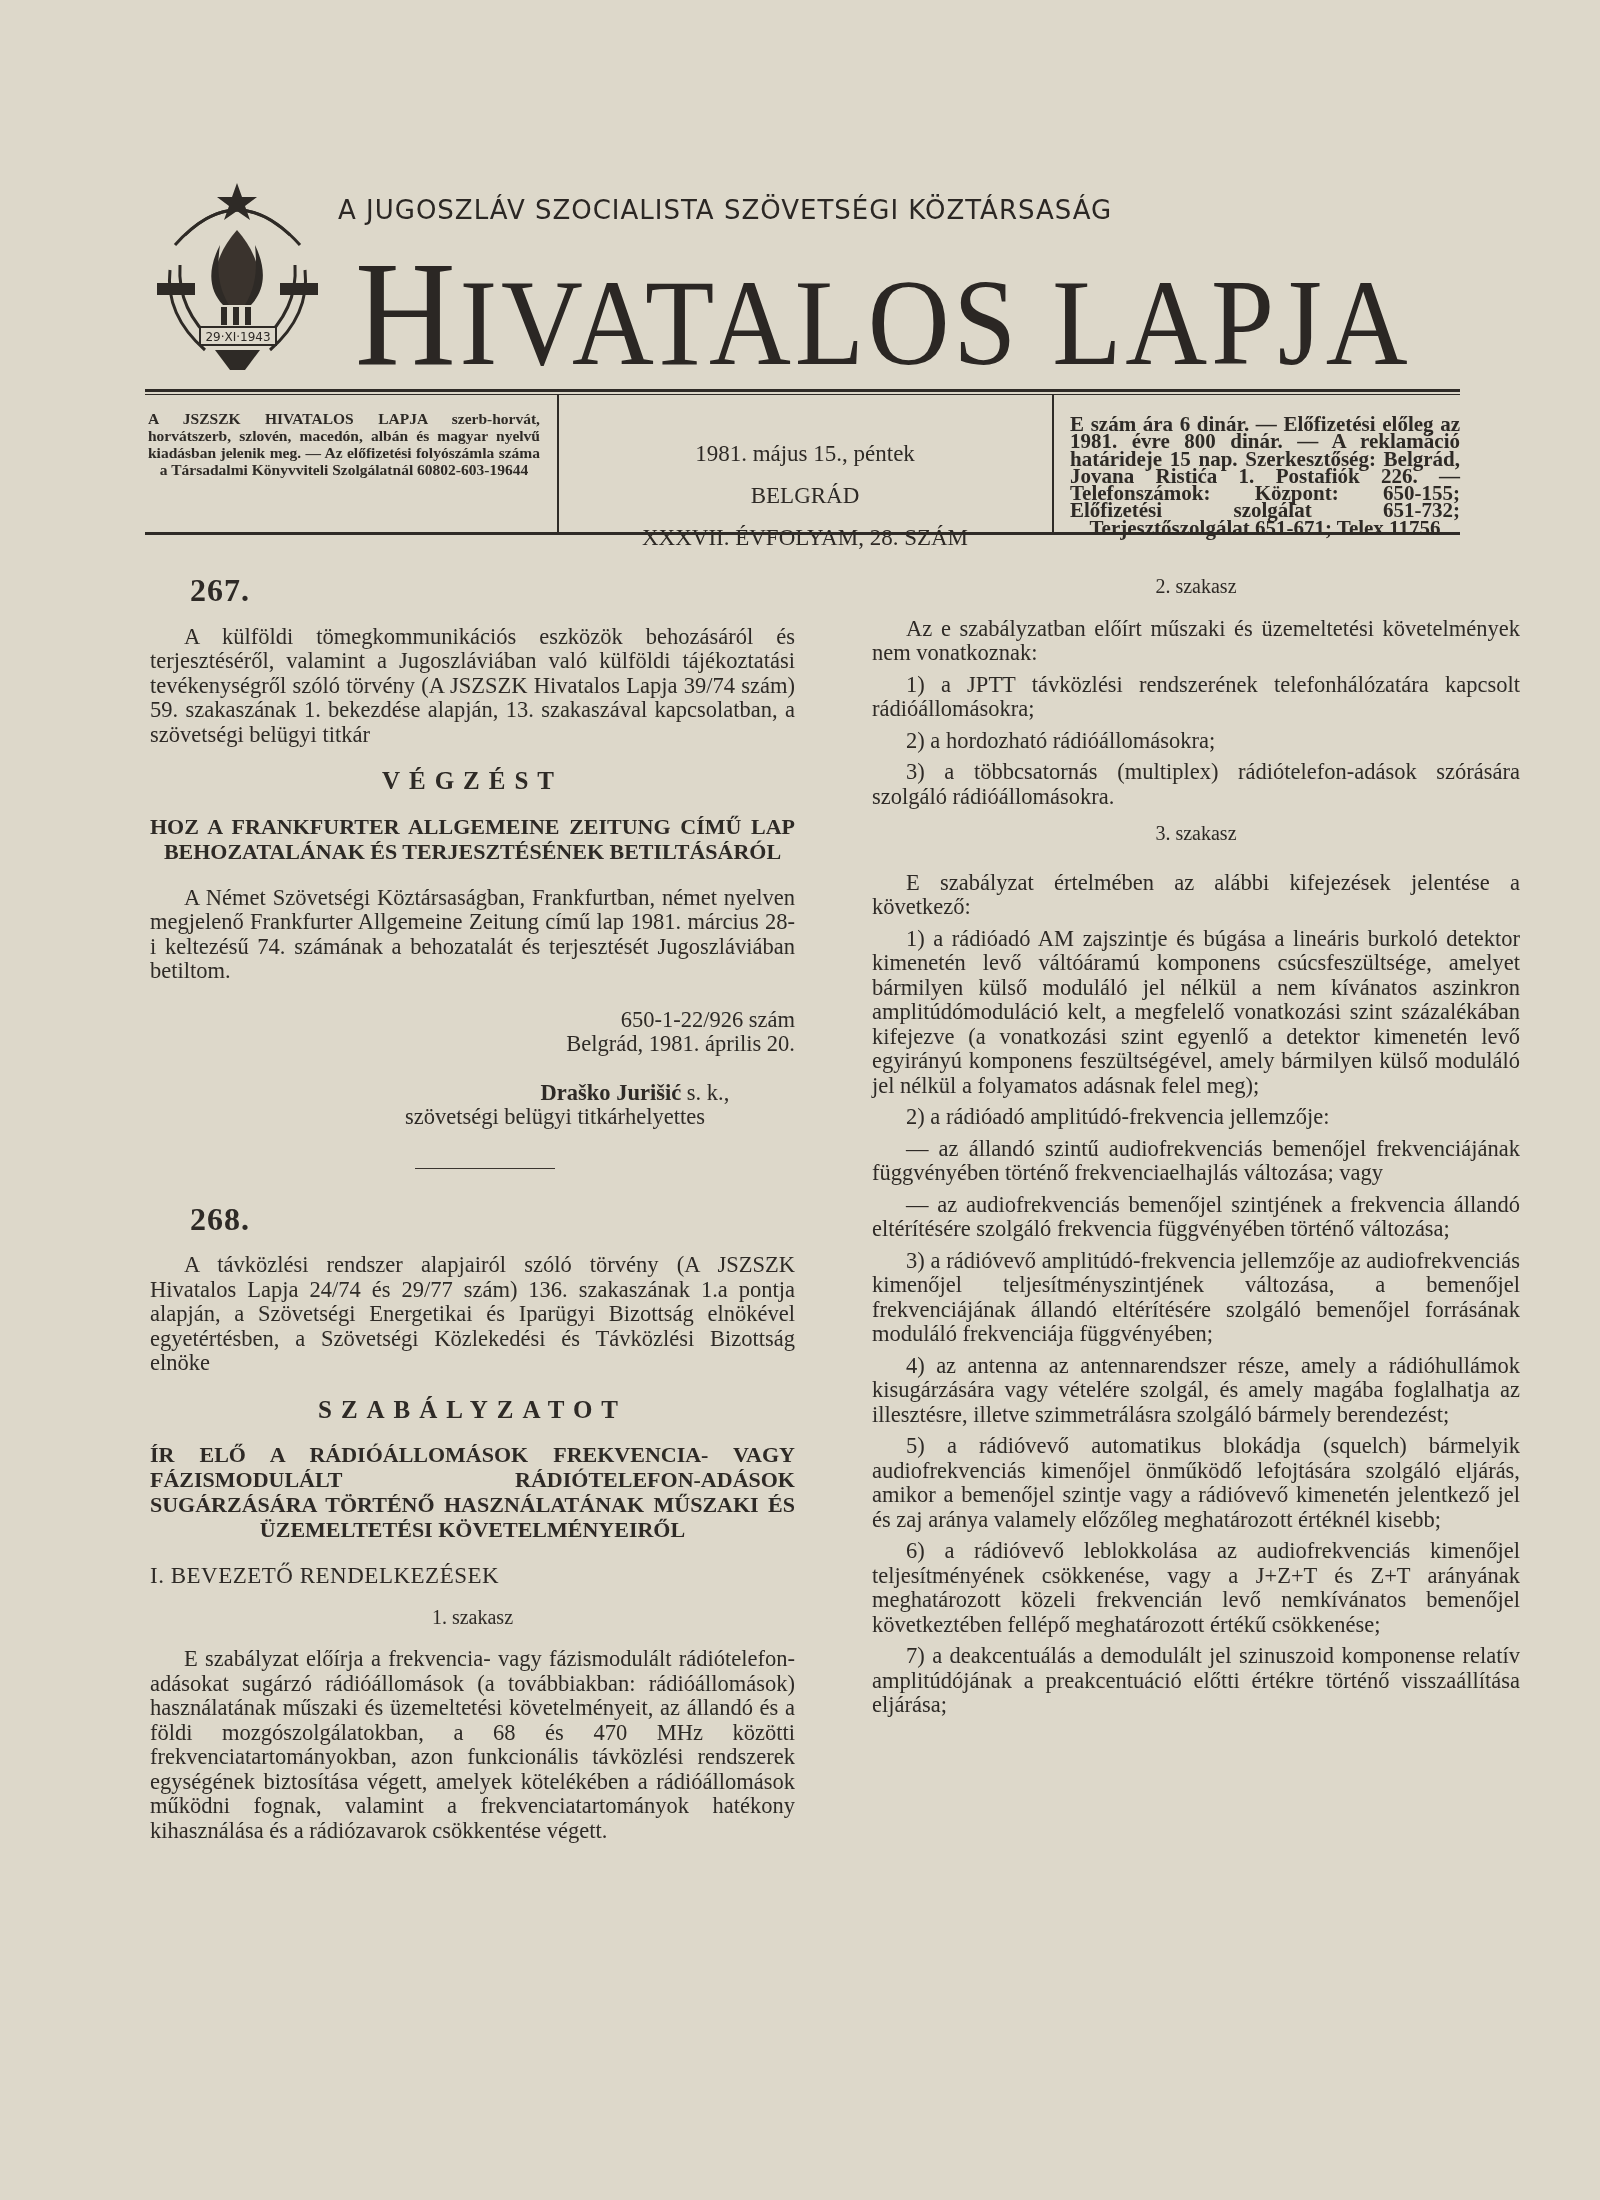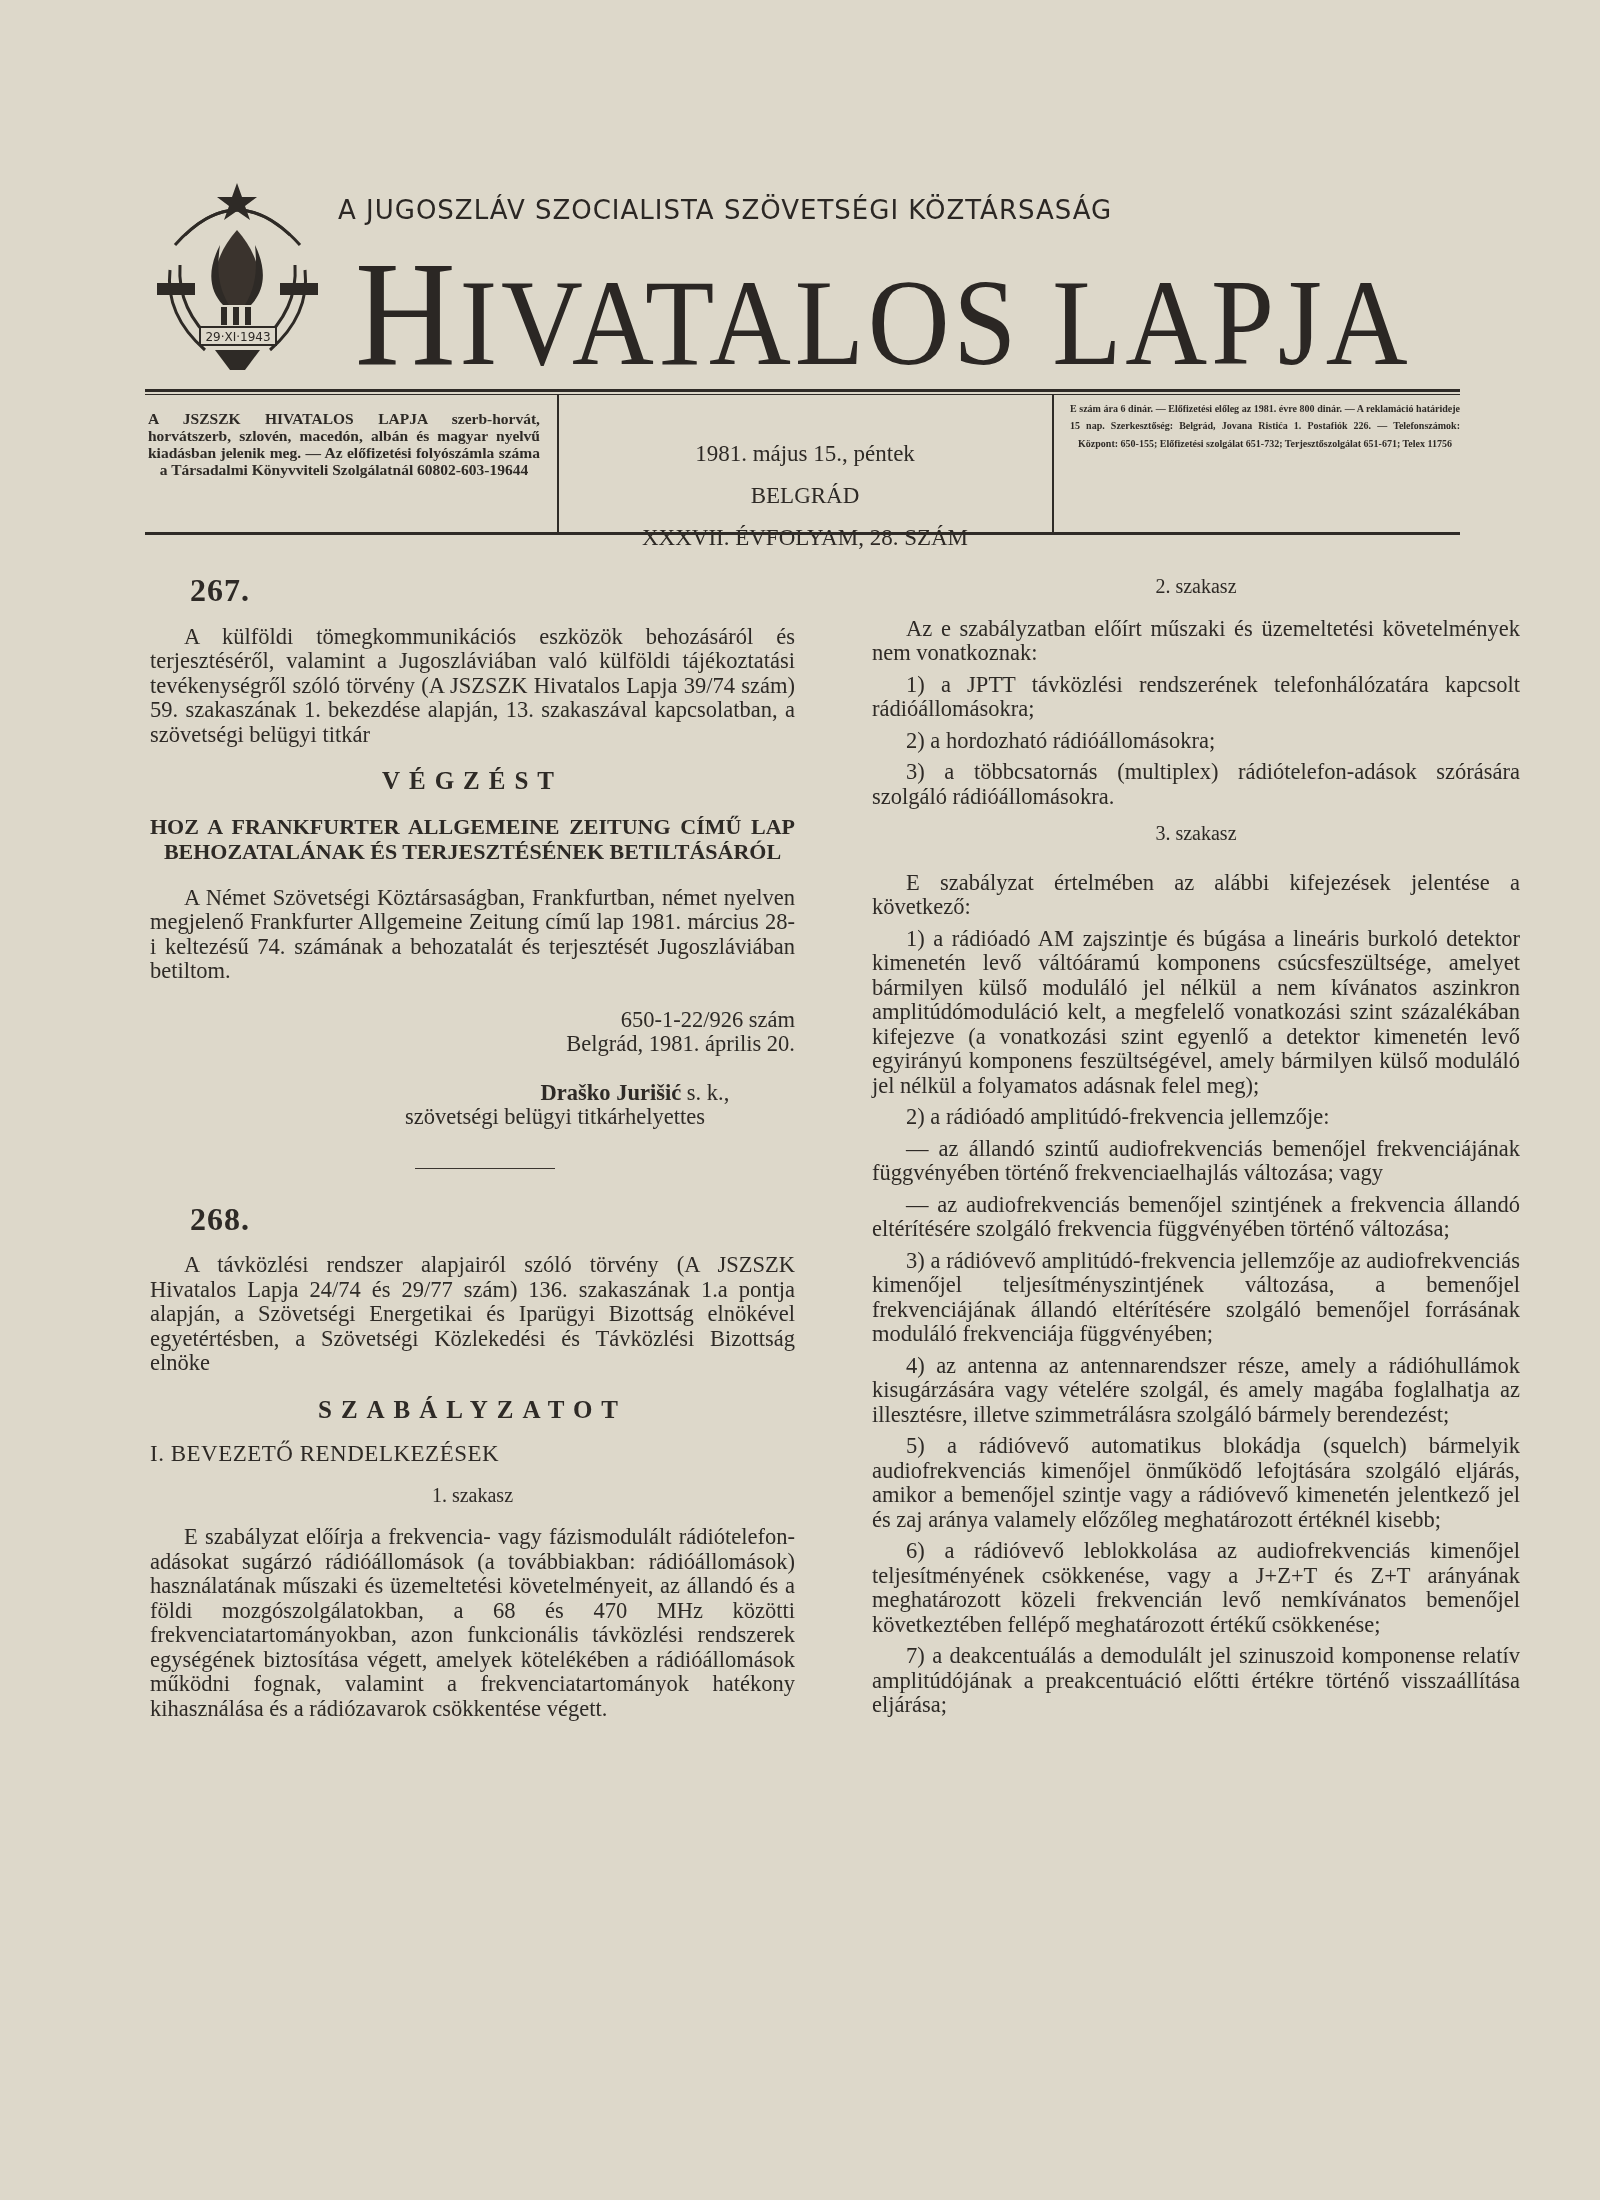--- a/index.html
+++ b/index.html
@@ -37,22 +37,22 @@
   .info-left {
     position: absolute; left: 148px; top: 410px; width: 392px;
     font-family: "Liberation Serif", serif; font-weight: bold; font-size: 15.5px; line-height: 17px;
     text-align: justify; text-align-last: center;
   }
   .info-center {
     position: absolute; left: 560px; top: 405px; width: 490px; text-align: center;
     font-size: 23px; line-height: 42px; margin-top: 28px;
   }
   .info-right {
-    position: absolute; left: 1070px; top: 400px; width: 390px;
-    font-weight: bold; font-size: 10px; line-height: 17.3px;
+    position: absolute; left: 1070px; top: 416px; width: 390px;
+    font-weight: bold; font-size: 21px; line-height: 17.3px;
     text-align: justify; text-align-last: center;
   }
 
   
   .col { position: absolute; top: 572px; font-size: 22.5px; line-height: 24.5px; }
   .col-left { left: 150px; width: 645px; }
   .col-right { left: 828px; width: 648px; margin-left: 44px; }
   p { margin: 0; text-align: justify; text-indent: 34px; }
   .num { font-weight: bold; font-size: 32px; margin: 6px 0 22px 40px; letter-spacing: 1px; }
   .spaced-head { text-align: center; font-weight: bold; font-size: 25px; letter-spacing: 9px; margin: 22px 0 20px 0; text-indent: 0; }
@@ -127,20 +127,21 @@
     <p class="noindent">Belgrád, 1981. április 20.</p>
     <div class="gap"></div>
       <div class="gap"></div>
     <p class="signature"><span class="name">Draško Jurišić</span><span> s. k.,</span></p>
     <p class="signature-title">szövetségi belügyi titkárhelyettes</p>
     <div class="divider"></div>
 
     <div class="num">268.</div>
     <p>A távközlési rendszer alapjairól szóló törvény (A JSZSZK Hivatalos Lapja 24/74 és 29/77 szám) 136. szakaszának 1.a pontja alapján, a Szövetségi Energetikai és Iparügyi Bizottság elnökével egyetértésben, a Szövetségi Közlekedési és Távközlési Bizottság elnöke</p>
     <div class="spaced-head">SZABÁLYZATOT</div>
+    <div class="bold-head">ÍR ELŐ A RÁDIÓÁLLOMÁSOK FREKVENCIA- VAGY FÁZISMODULÁLT RÁDIÓTELEFON-ADÁSOK SUGÁRZÁSÁRA TÖRTÉNŐ HASZNÁLATÁNAK MŰSZAKI ÉS ÜZEMELTETÉSI KÖVETELMÉNYEIRŐL</div>
     <div class="chapter">I. BEVEZETŐ RENDELKEZÉSEK</div>
     <div class="section">1. szakasz</div>
     <p>E szabályzat előírja a frekvencia- vagy fázismodulált rádiótelefon-adásokat sugárzó rádióállomások (a továbbiakban: rádióállomások) használatának műszaki és üzemeltetési követelményeit, az állandó és a földi mozgószolgálatokban, a 68 és 470 MHz közötti frekvenciatartományokban, azon funkcionális távközlési rendszerek egységének biztosítása végett, amelyek kötelékében a rádióállomások működni fognak, valamint a frekvenciatartományok hatékony kihasználása és a rádiózavarok csökkentése végett.</p>
   </div>
 
   <div class="col col-right" style="top:574px">
     <div class="section">2. szakasz</div>
     <p>Az e szabályzatban előírt műszaki és üzemeltetési követelmények nem vonatkoznak:</p>
     <div class="gap-s"></div>
     <p>1) a JPTT távközlési rendszerének telefonhálózatára kapcsolt rádióállomásokra;</p>

